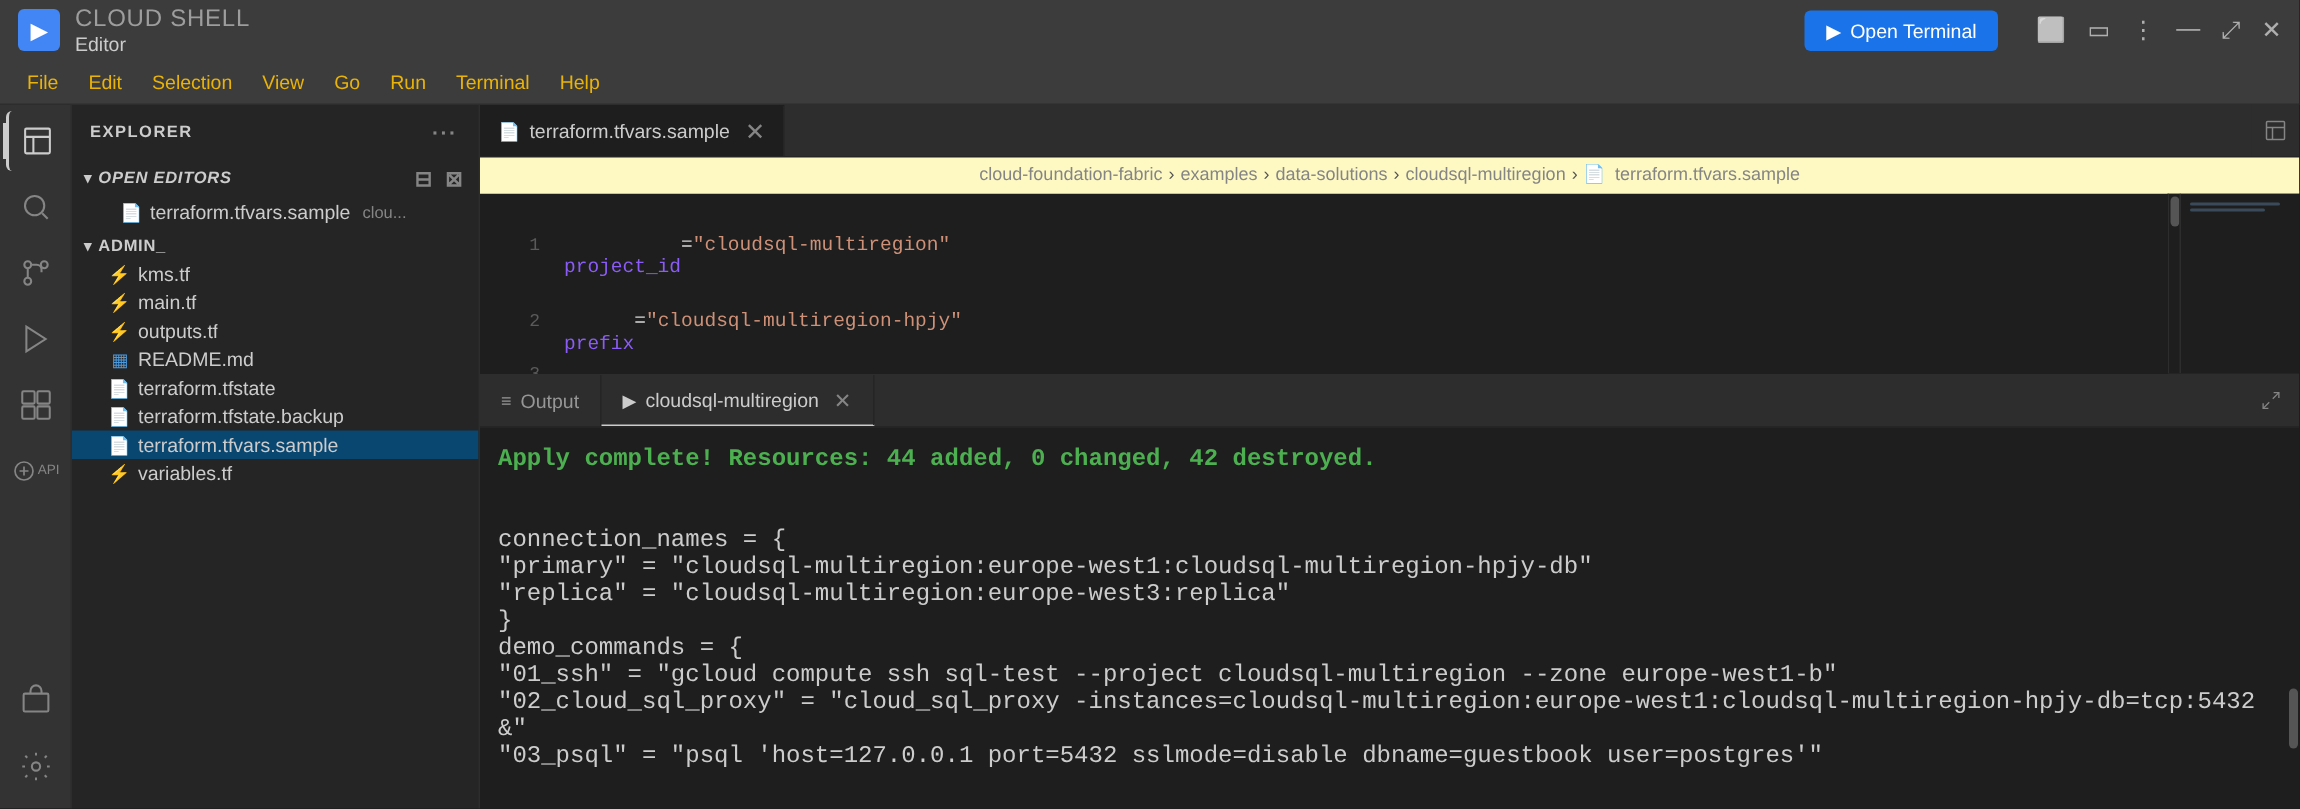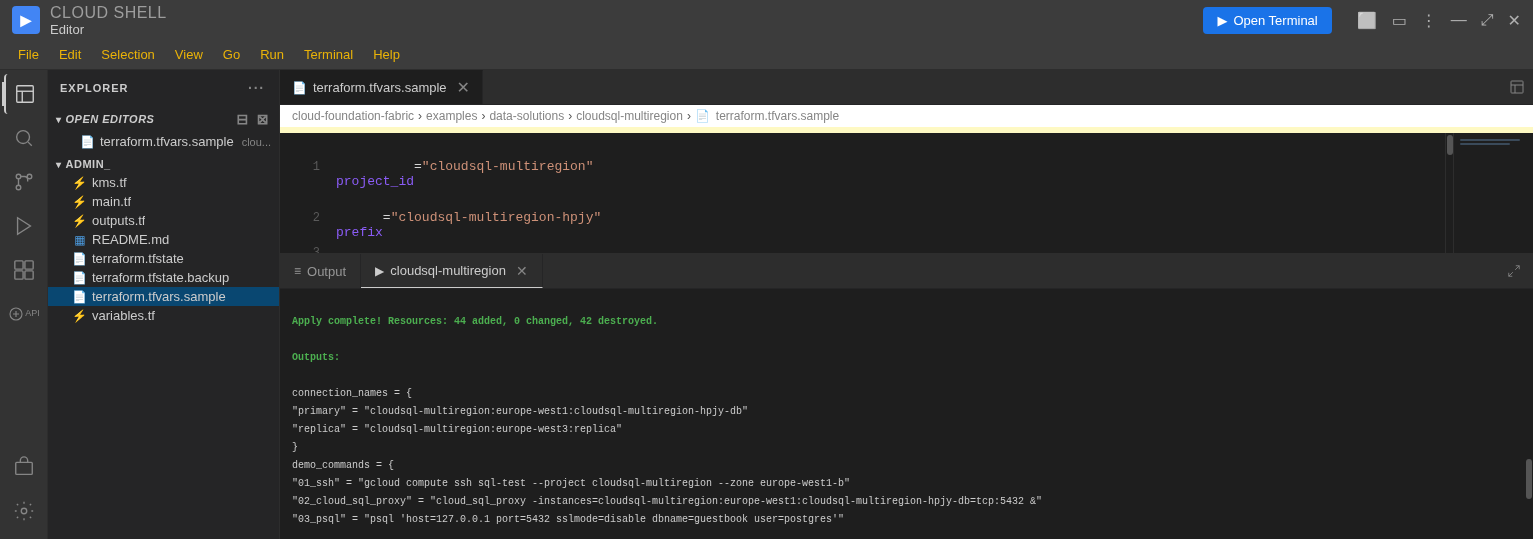--- a/index.html
+++ b/index.html
@@ -140,21 +140,21 @@
       margin-top: auto;
       display: flex;
       flex-direction: column;
       align-items: center;
       gap: 4px;
       padding-bottom: 8px;
     }
 
     
     .sidebar {
-      width: 232px;
+      width: 272px;
       background: #252526;
       display: flex;
       flex-direction: column;
       border-right: 1px solid #2d2d2d;
       overflow: hidden;
     }
     .sidebar-header {
       display: flex;
       align-items: center;
       justify-content: space-between;
@@ -260,23 +260,24 @@
       color: #858585;
     }
 
     
     .breadcrumb {
       display: flex;
       align-items: center;
       padding: 4px 12px;
       font-size: 12px;
       color: #858585;
-      background: #ffffff;
-      border-bottom: 6px solid #fef9c3;
+      background: #fef9c3;
+      border-bottom: 2px solid #fef9c3;
       gap: 4px;
+      justify-content: center;
     }
     .breadcrumb-sep { color: #555; }
     .breadcrumb-item { cursor: pointer; }
     .breadcrumb-file-icon { margin-right: 2px; }
 
     
     .code-editor {
       flex: 1;
       overflow: auto;
       padding: 8px 0;
@@ -335,23 +336,23 @@
       font-size: 14px;
       color: #858585;
       margin-left: 4px;
     }
     .panel-tab-icon {
       font-size: 12px;
     }
     .panel-content {
       flex: 1;
       overflow: auto;
-      padding: 24px 12px;
+      padding: 12px 12px;
       font-family: 'Consolas', 'Courier New', monospace;
-      font-size: 10px;
+      font-size: 16px;
       line-height: 18px;
     }
     .panel-expand-icon {
       margin-left: auto;
       color: #858585;
       cursor: pointer;
       padding: 0 12px;
       display: flex;
       align-items: center;
       font-size: 14px;
@@ -597,23 +598,20 @@
             <line x1="3" y1="21" x2="10" y2="14"></line>
           </svg>
         </div>
       </div>
 
       <div class="panel-content">
         <div>
           <span class="terminal-green">Apply complete! Resources: 44 added, 0 changed, 42 destroyed.</span>
         </div>
         <div>&nbsp;</div>
-        <div>
-          <span class="terminal-green">Outputs:</span>
-        </div>
         <div>&nbsp;</div>
         <div>
           <span class="terminal-white">connection_names = {</span>
         </div>
         <div>
           <span class="terminal-white">  "primary" = "cloudsql-multiregion:europe-west1:cloudsql-multiregion-hpjy-db"</span>
         </div>
         <div>
           <span class="terminal-white">  "replica" = "cloudsql-multiregion:europe-west3:replica"</span>
         </div>

